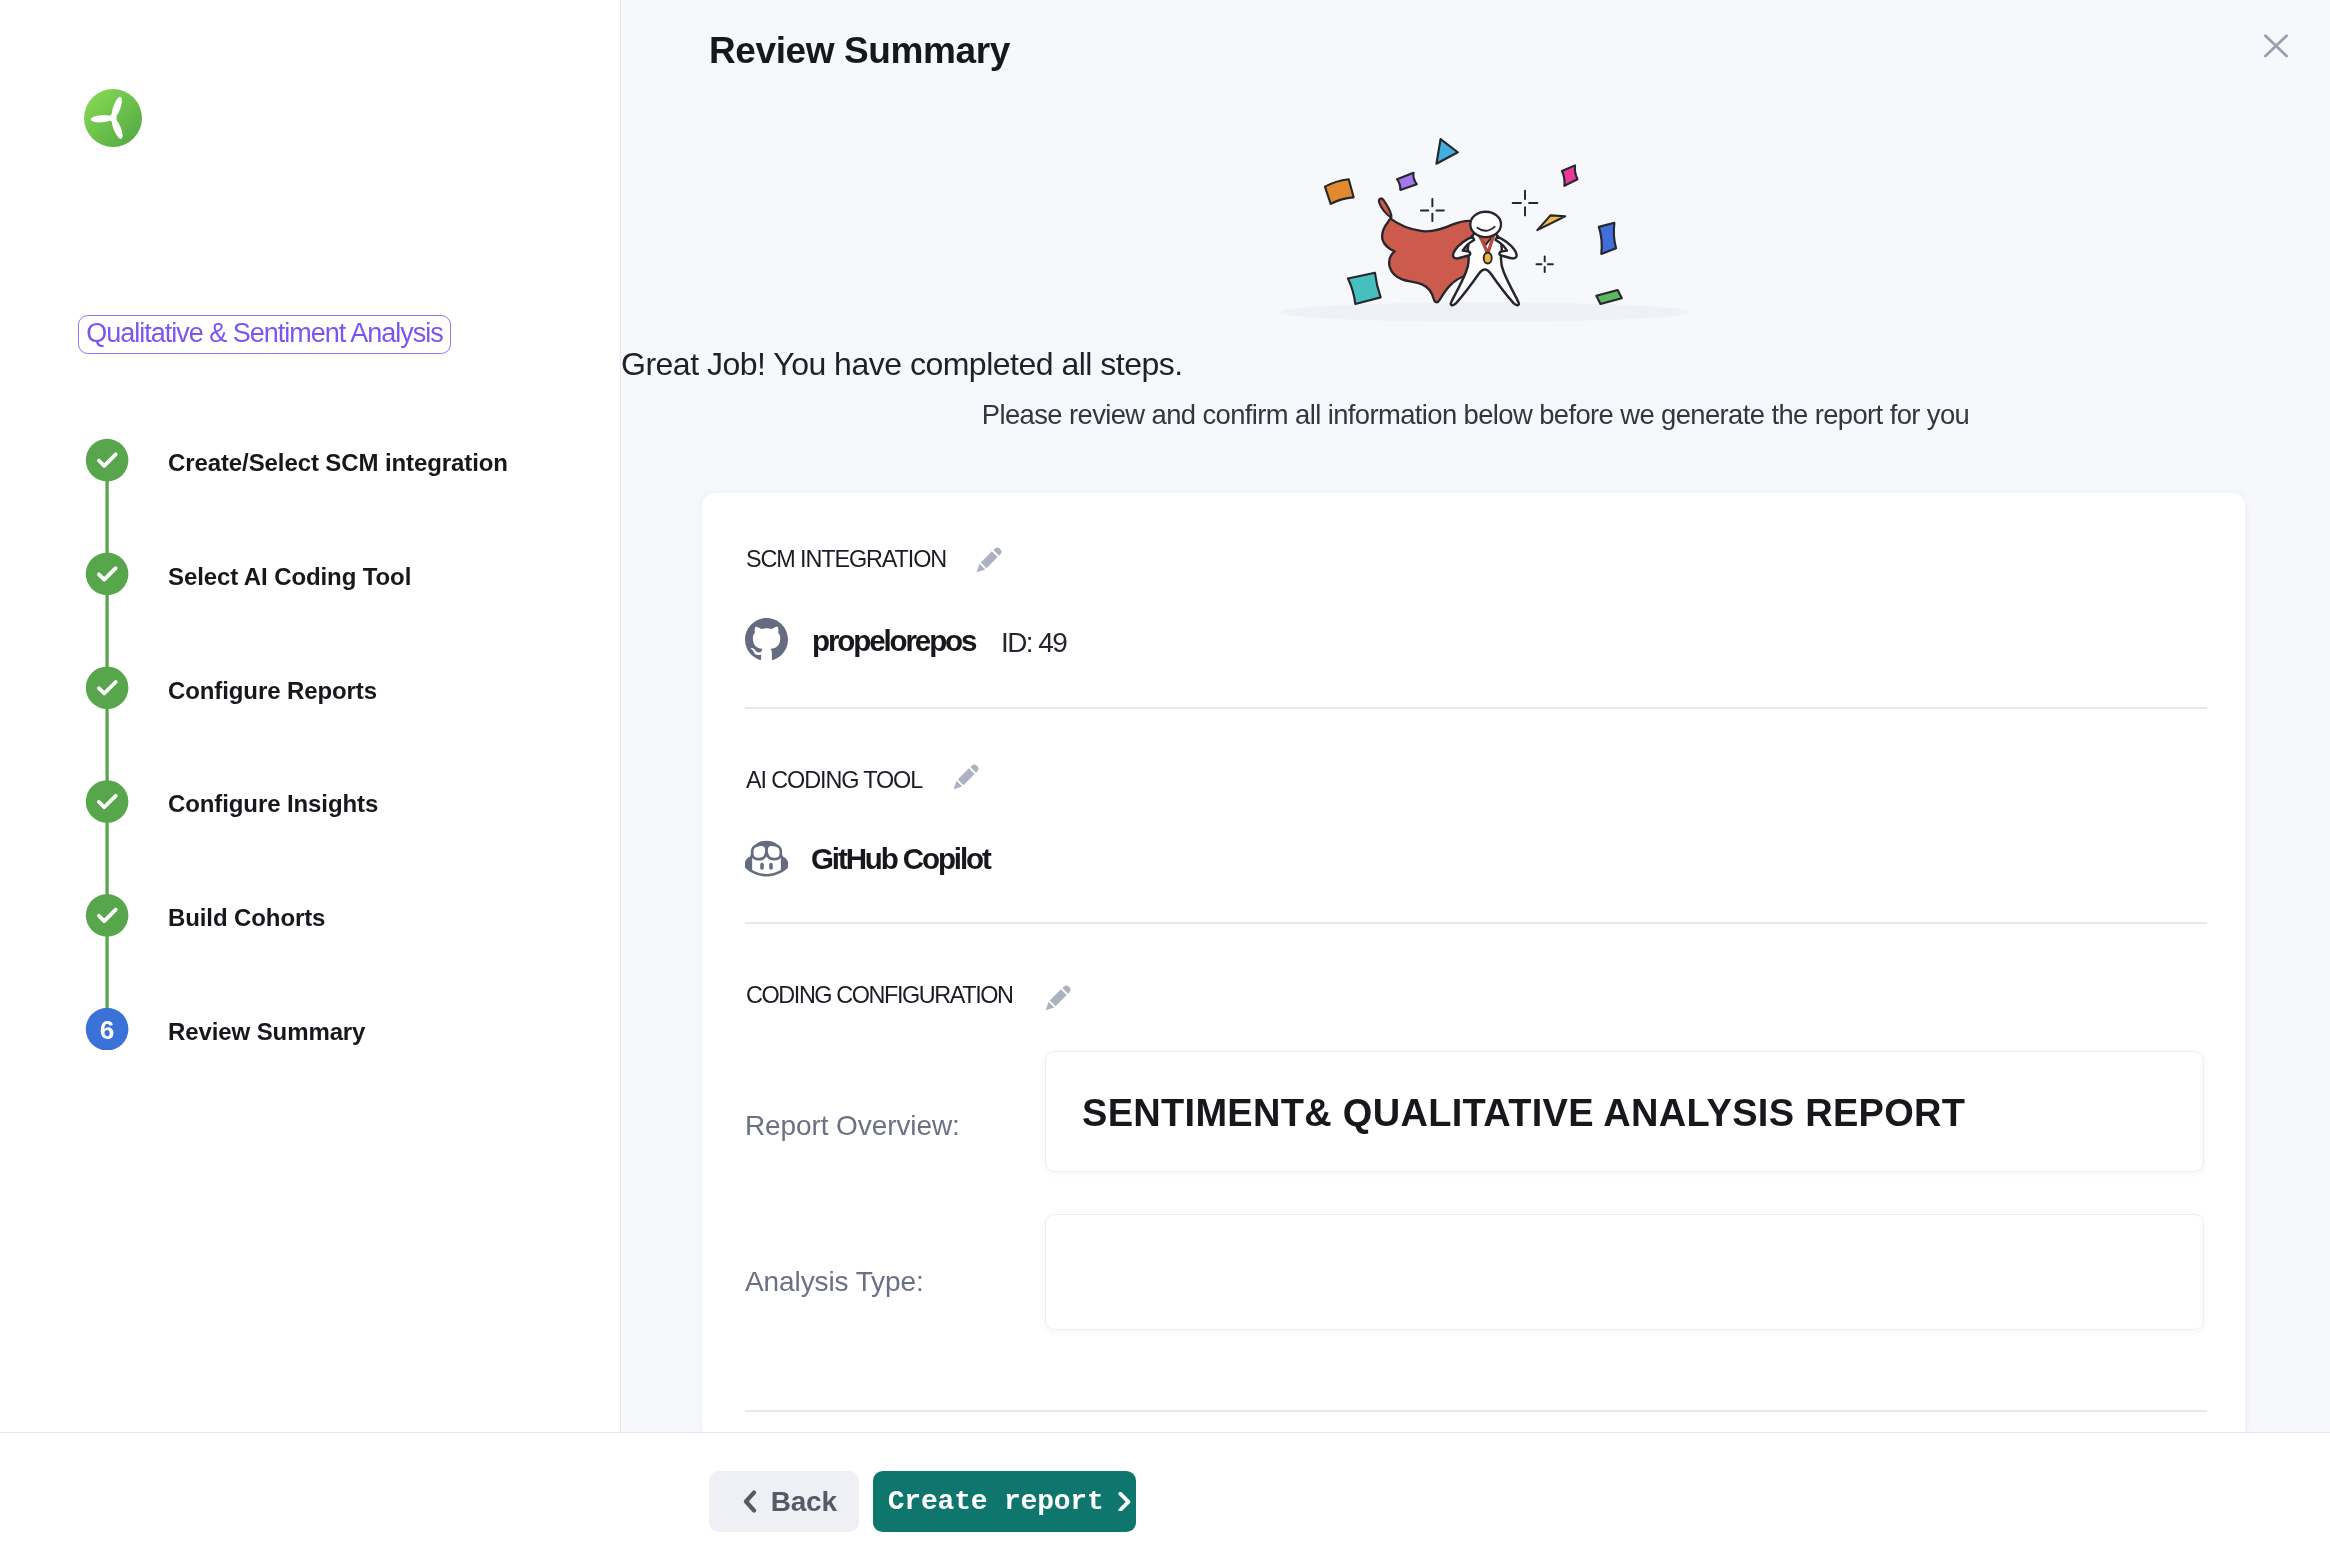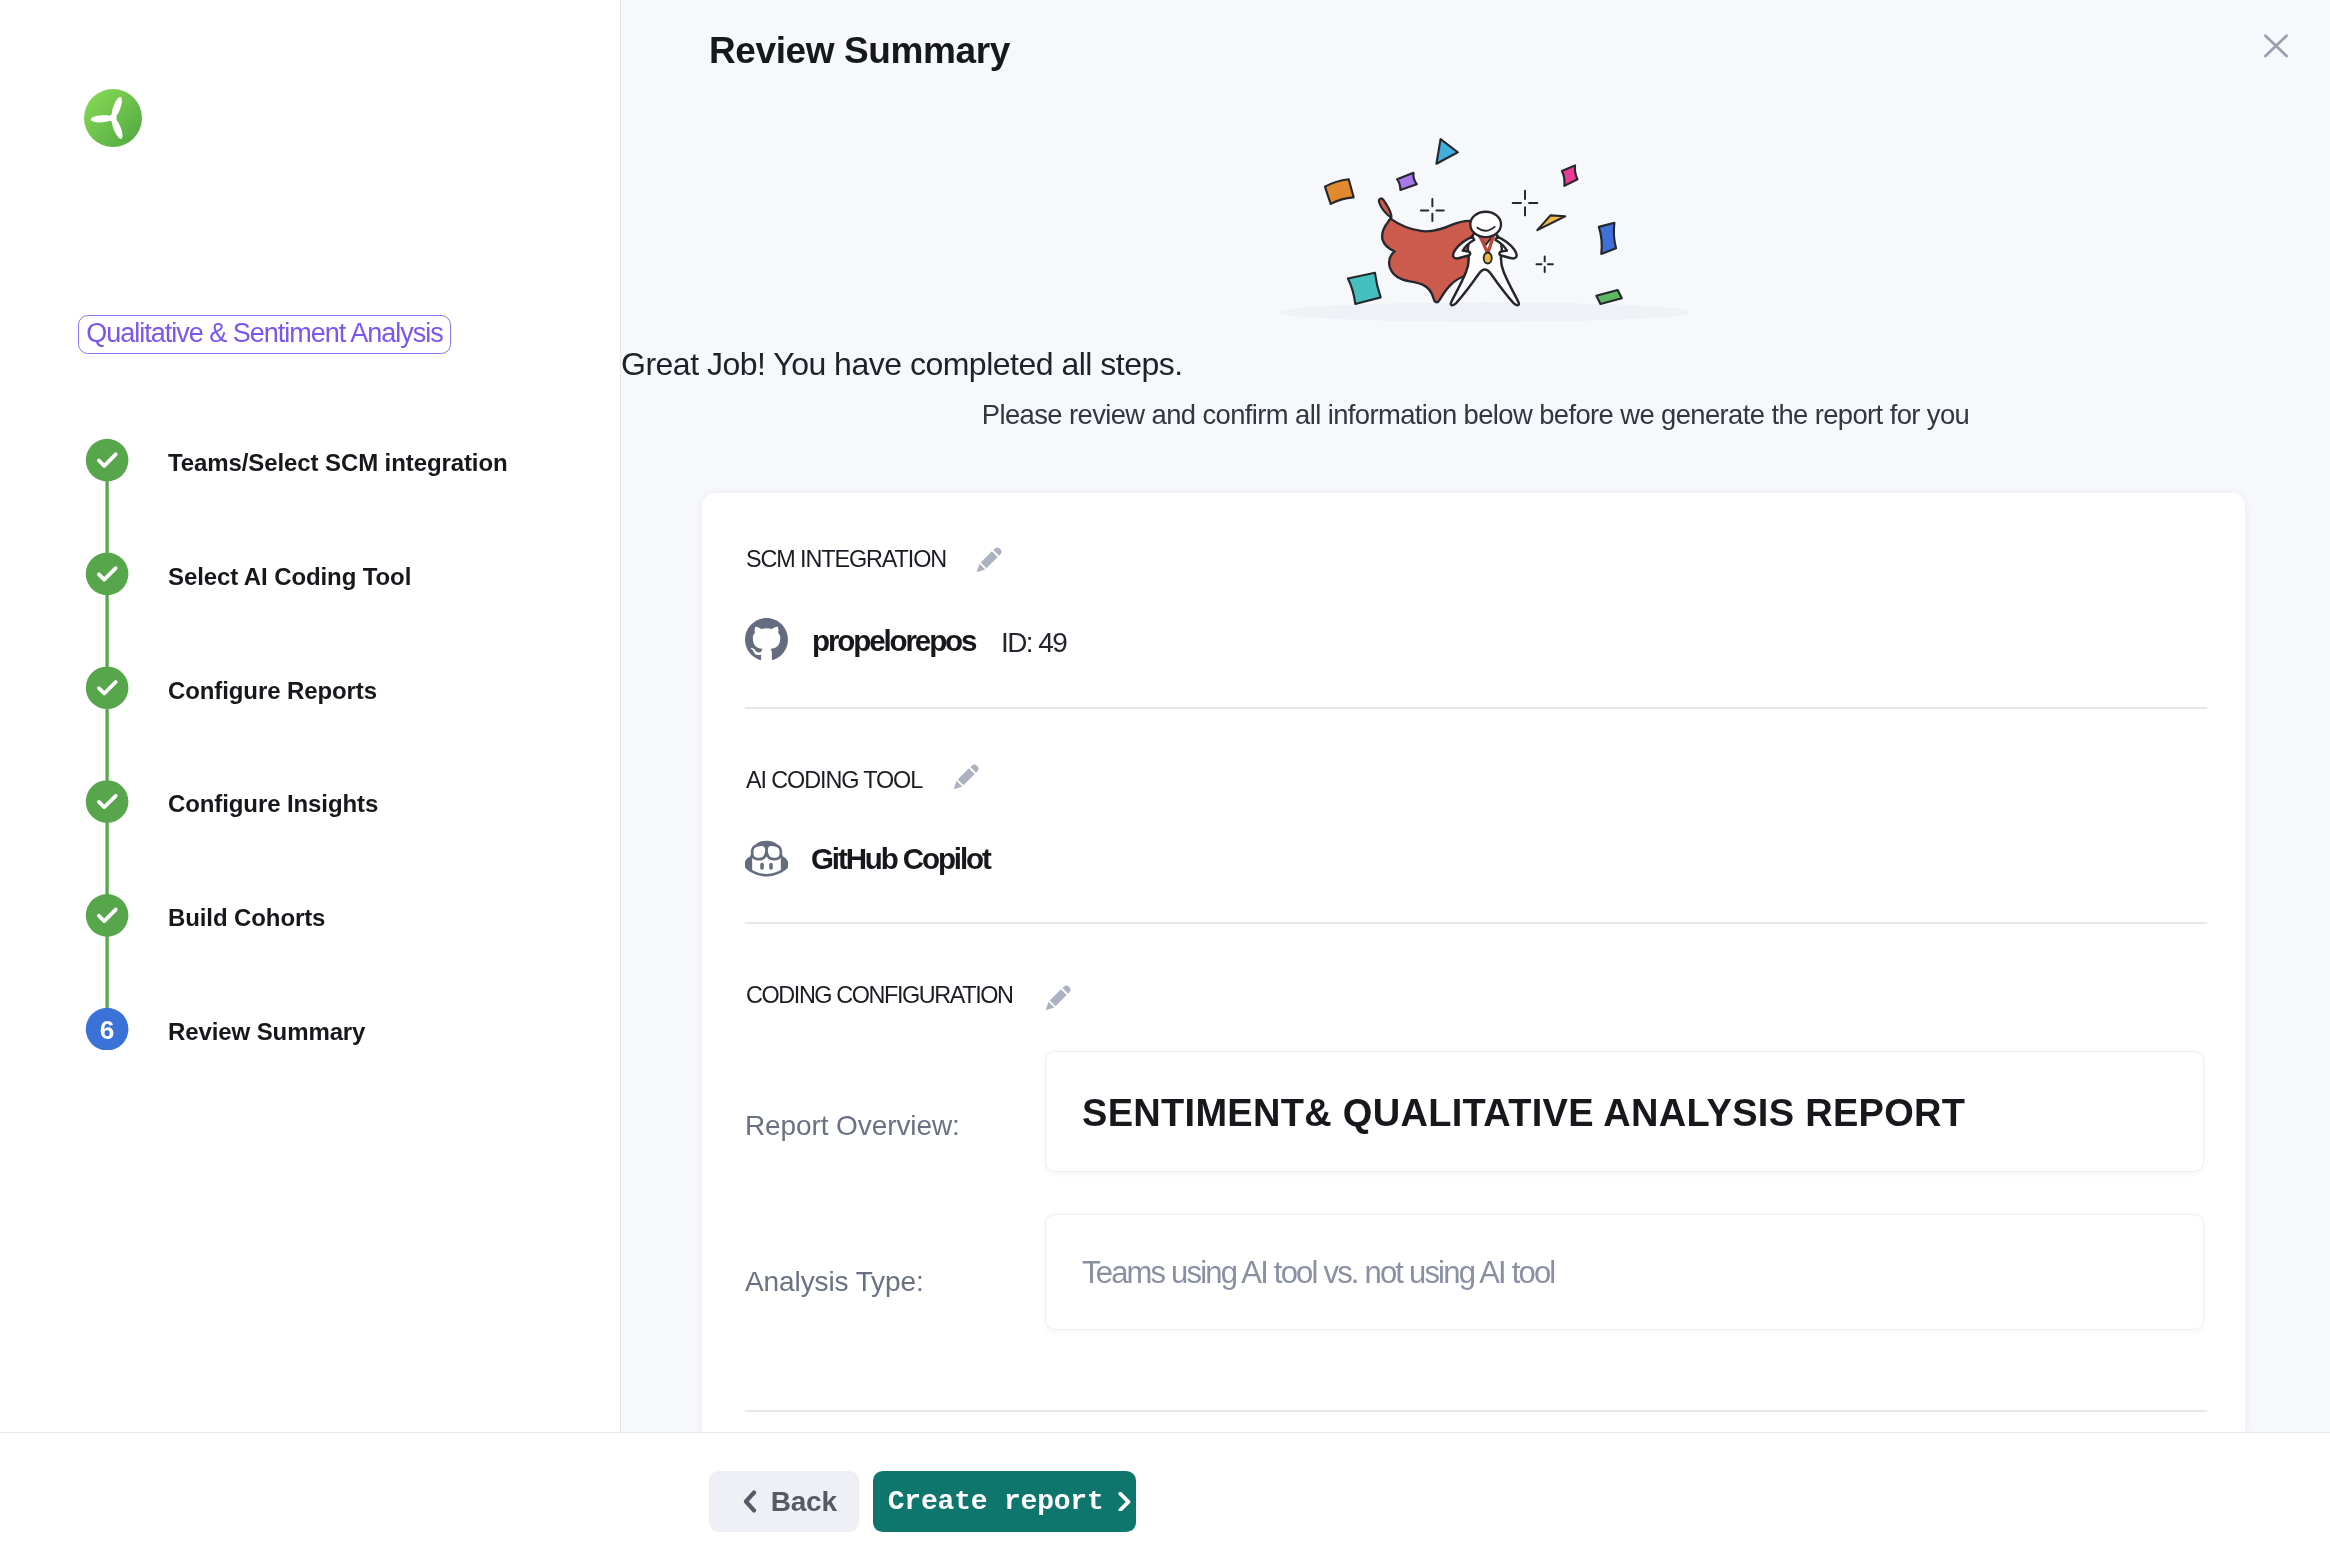--- a/index.html
+++ b/index.html
@@ -95,21 +95,20 @@
       <path d="M22.3,4.8 L24,3.2 A4.9,4.9 0 0 1 30.9,10.1 L29.2,11.8 Z"></path>
     </g>
   </svg>
 
   <div class="inputbox" style="top:558px; height:121px;"></div>
   <div class="rowlabel" style="top:607px;">Report Overview:</div>
   <div class="valbold" style="left:380px; top:601px; font-size:38px; letter-spacing:0.3px; line-height:38px;">SENTIMENT&amp; QUALITATIVE ANALYSIS REPORT</div>
 
   <div class="inputbox" style="top:721px; height:116px;"></div>
   <div class="rowlabel" style="top:763px;">Analysis Type:</div>
-  <div class="abs" style="left:380px; top:764px; font-size:31px; letter-spacing:-1.8px; line-height:31px; color:#8a90a2;">Teams using AI tool vs. not using AI tool</div>
 
   <div class="divider" style="top:917px;"></div>
 </div>
 
 <div class="h2">Review Summary</div>
 <svg class="abs" style="left:2263px; top:34px;" width="26" height="24.6" viewBox="0 0 32 30">
   <g stroke="#9aa0ae" stroke-width="3.4" stroke-linecap="round">
     <line x1="3" y1="2" x2="29" y2="27"></line>
     <line x1="29" y1="2" x2="3" y2="27"></line>
   </g>
@@ -234,21 +233,21 @@
     <g stroke="#ffffff" stroke-width="4.6" fill="none" stroke-linecap="round" stroke-linejoin="round">
       <path d="M20.5,31.1 L27,37.6 L41,23.6" transform="translate(0,0)"></path>
       <path d="M20.5,31.1 L27,37.6 L41,23.6" transform="translate(0,138.8)"></path>
       <path d="M20.5,31.1 L27,37.6 L41,23.6" transform="translate(0,277.6)"></path>
       <path d="M20.5,31.1 L27,37.6 L41,23.6" transform="translate(0,416.4)"></path>
       <path d="M20.5,31.1 L27,37.6 L41,23.6" transform="translate(0,555.2)"></path>
     </g>
     <text x="30.5" y="736.2" text-anchor="middle" font-family="Liberation Sans" font-size="32" font-weight="700" fill="#ffffff">6</text>
   </svg>
 
-  <div class="steplabel" style="top:451px;">Teams/Select SCM integration</div>
+  <div class="steplabel" style="top:451px;">Create/Select SCM integration</div>
   <div class="steplabel" style="top:565px;">Select AI Coding Tool</div>
   <div class="steplabel" style="top:679px;">Configure Reports</div>
   <div class="steplabel" style="top:792px;">Configure Insights</div>
   <div class="steplabel" style="top:906px;">Build Cohorts</div>
   <div class="steplabel" style="top:1020px;">Review Summary</div>
 </div>
 
 <div class="footer">
   <div class="btn btn-back">
     <svg width="18" height="23" viewBox="0 0 22 28" style="margin-right:11.5px;">

